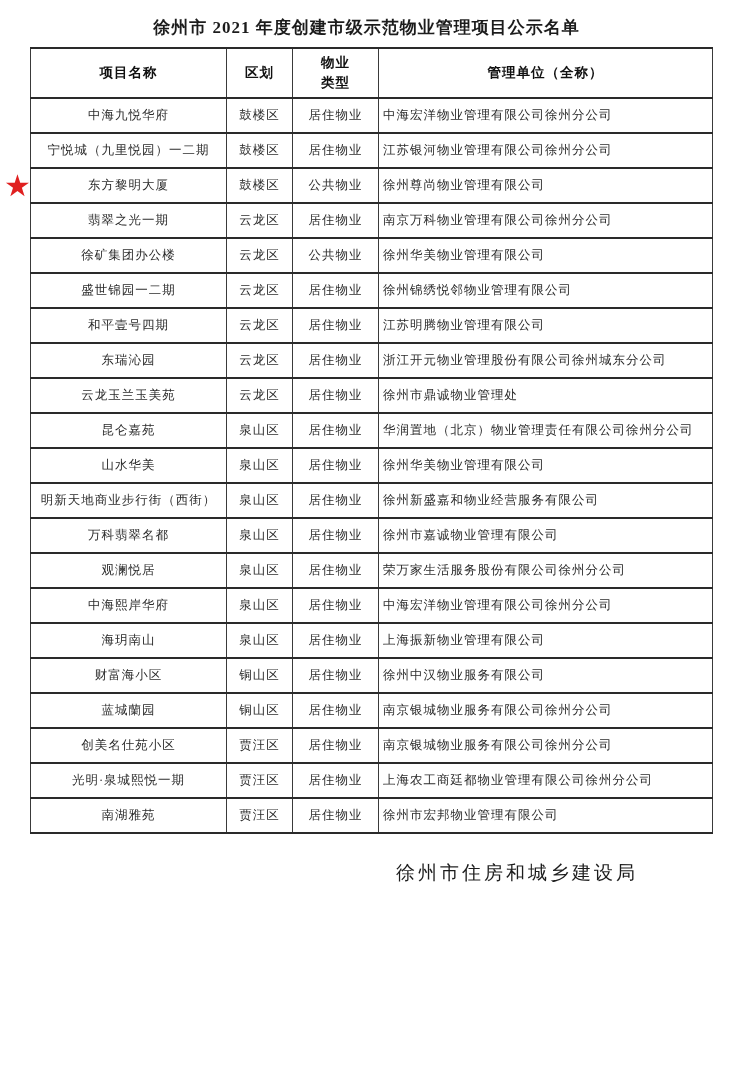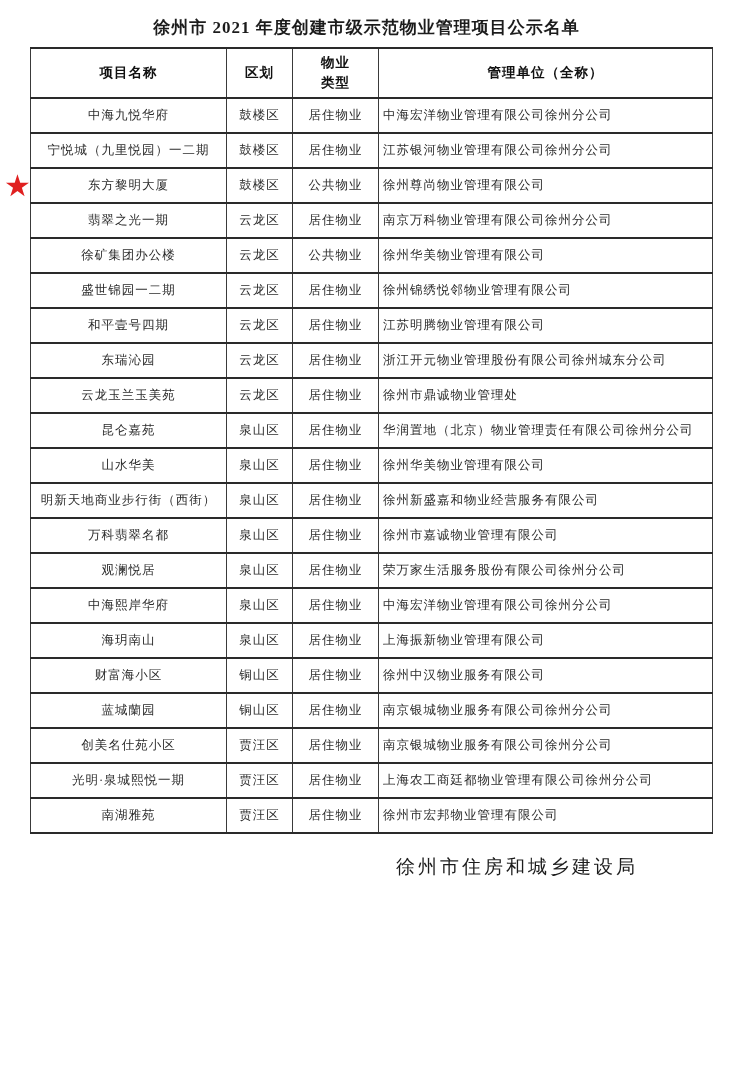--- a/index.html
+++ b/index.html
@@ -62,21 +62,21 @@
   .star{
     position:absolute;
     left:-27px;
     top:50%;
     transform:translateY(-50%);
     font-size:30px;
     line-height:1;
     font-family:"DejaVu Sans","Liberation Sans",sans-serif;
   }
   .footer{
-    margin-top:20px;
+    margin-top:26px;
   }
   .footer-issuer{
     margin-left:396px;
     font-size:19px;
     letter-spacing:3px;
     color:#1c1c1c;
   }
 </style>
 </head>
 <body>

